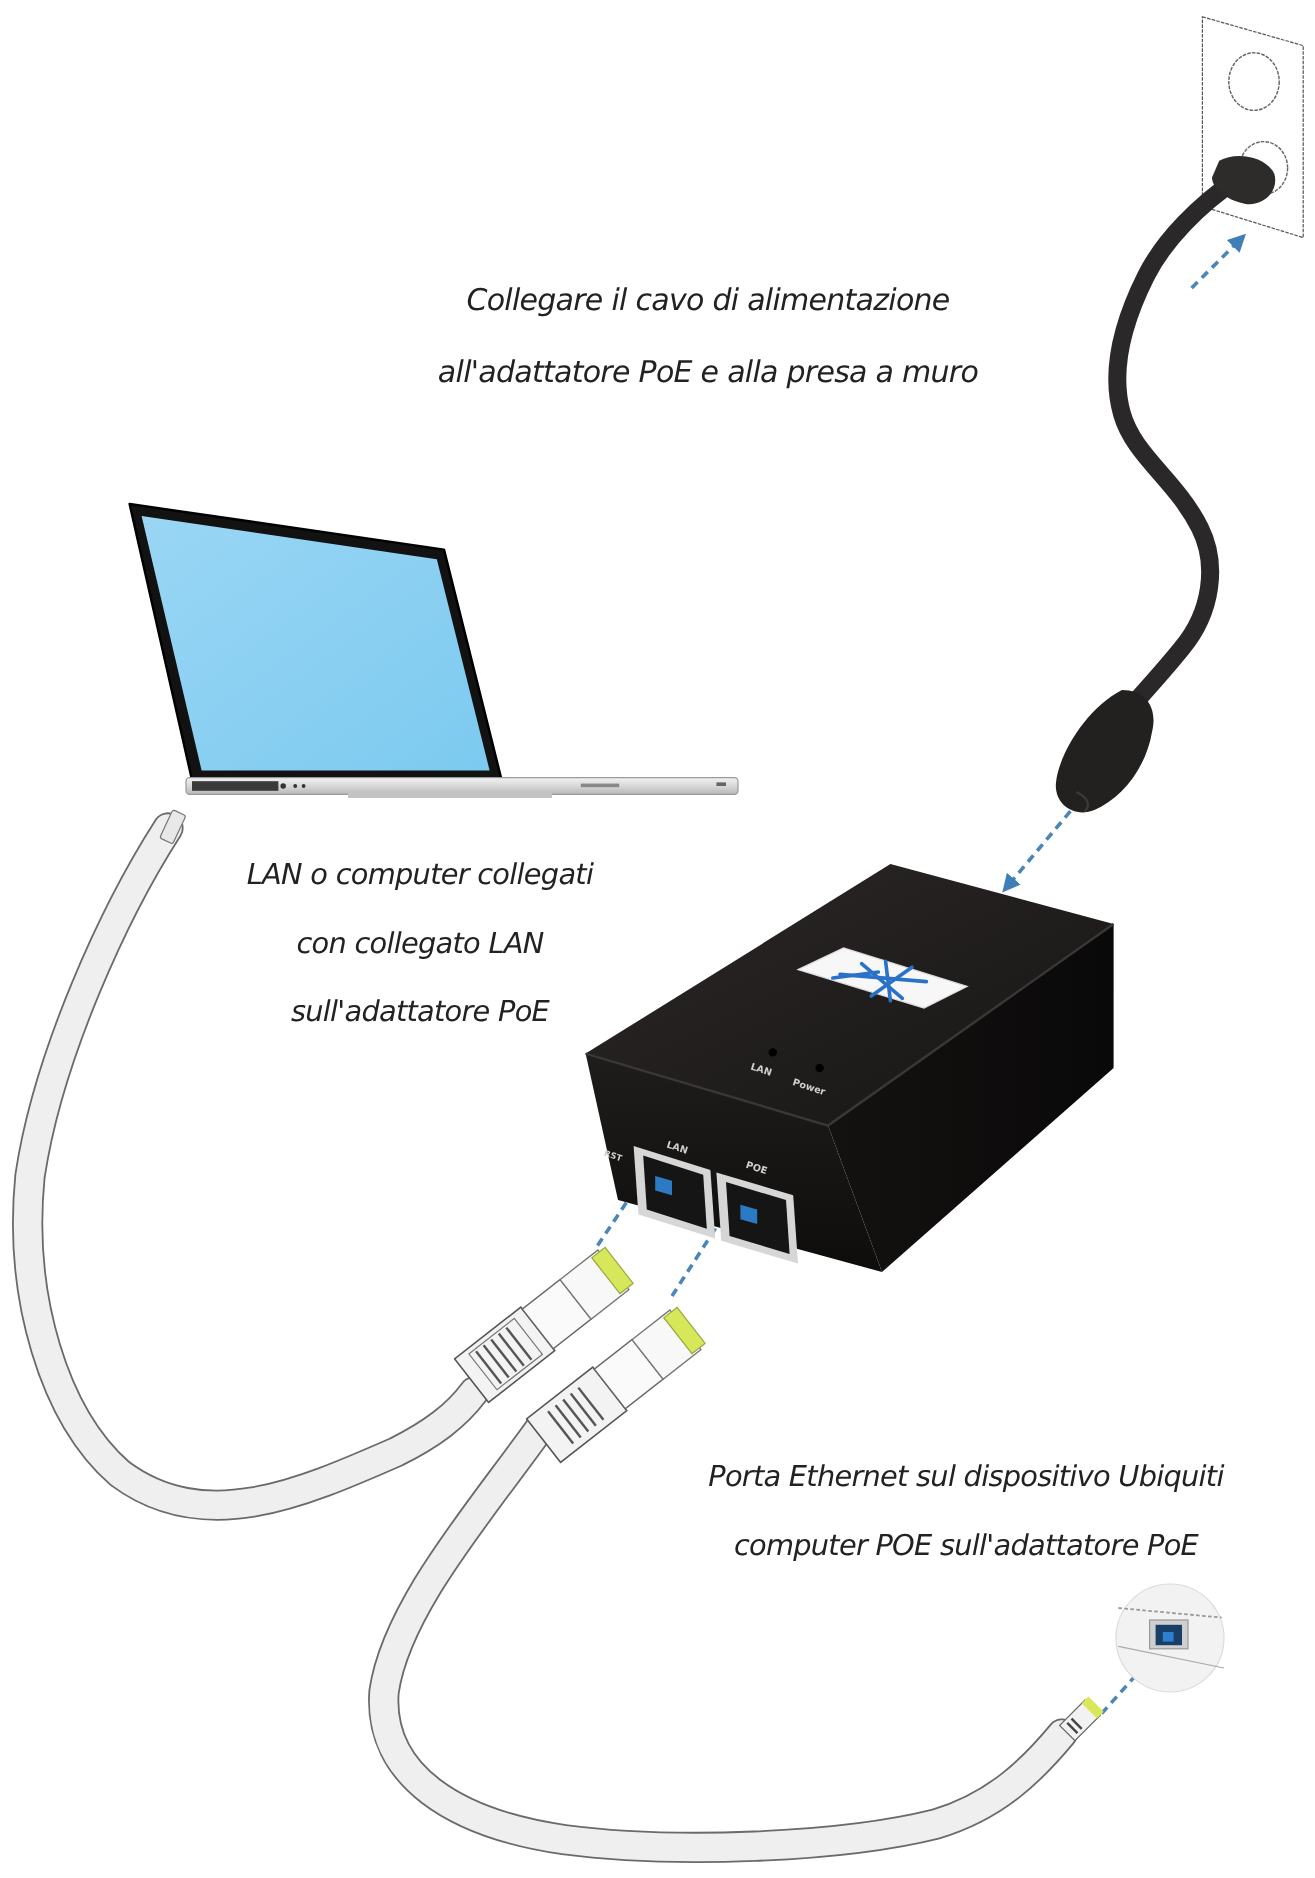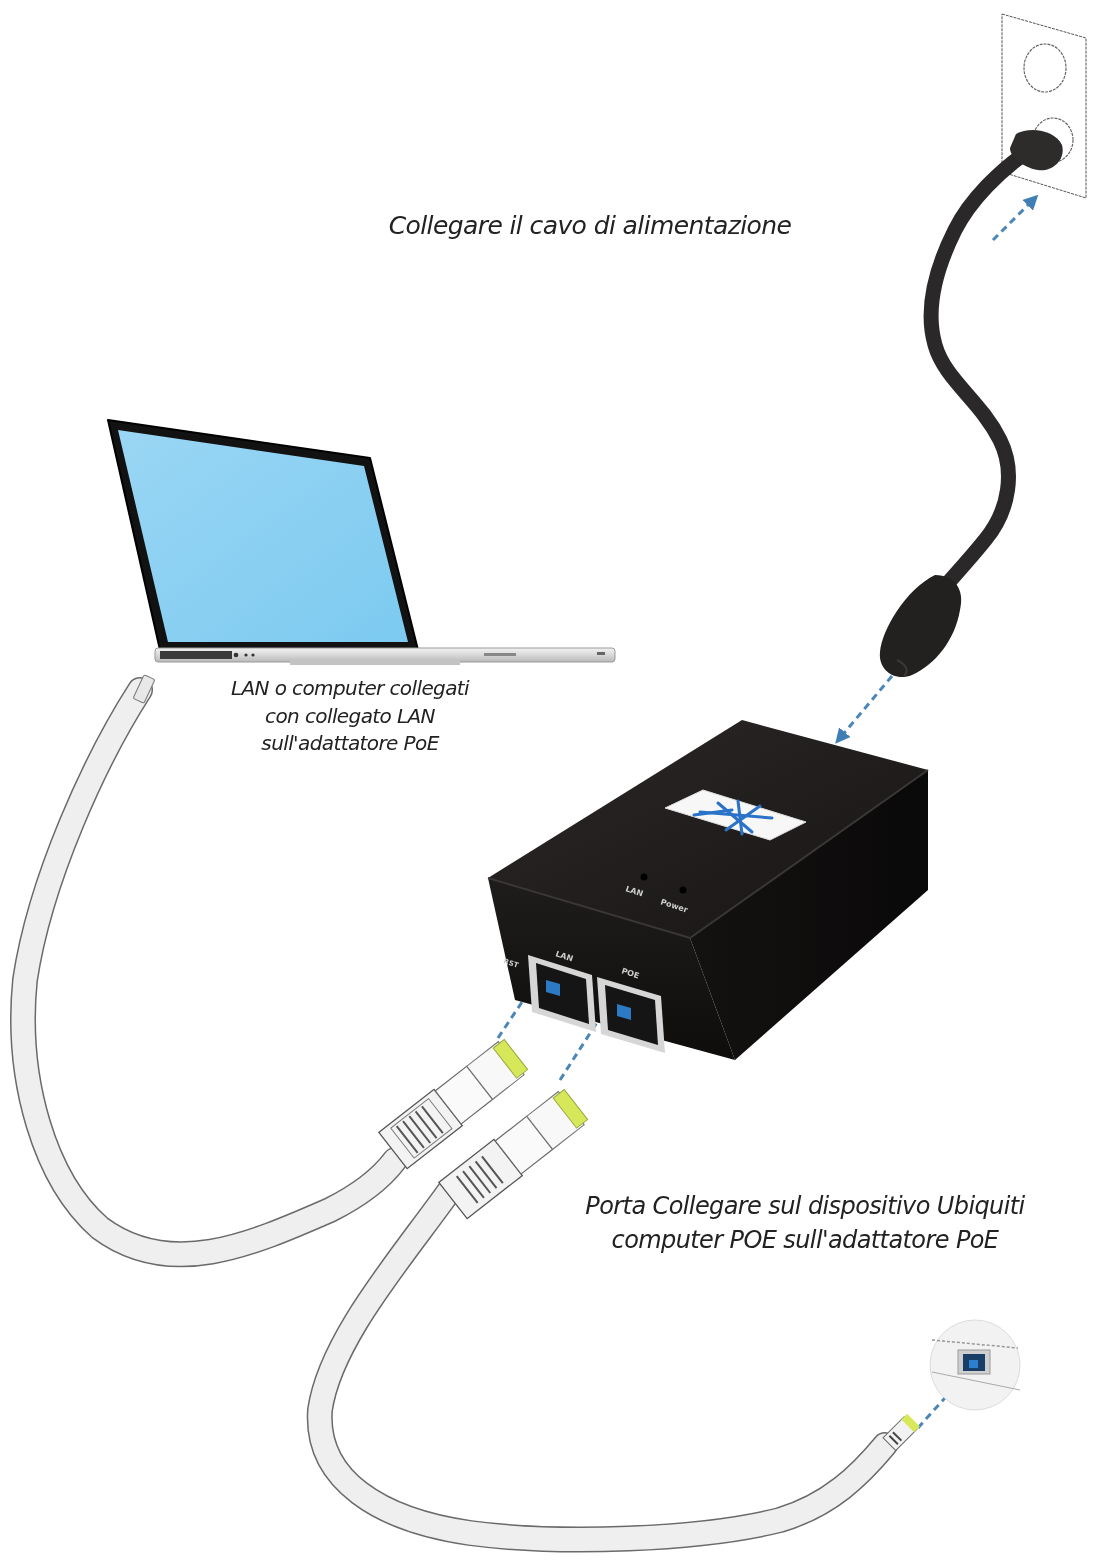--- a/index.html
+++ b/index.html
@@ -2,23 +2,23 @@
 <html><head>
 <meta charset="utf-8">
 <style>
   html, body { margin:0; padding:0; background:#ffffff; }
   body { width:1096px; height:1565px; position:relative; overflow:hidden;
          font-family:"DejaVu Sans", "Liberation Sans", sans-serif; }
   #art { position:absolute; left:0; top:0; width:1096px; height:1565px; }
   .caption { position:absolute; font-style:italic; color:#222222;
              font-family:"DejaVu Sans", sans-serif; text-align:center;
              line-height:1.45; letter-spacing:-0.6px; }
-  .caption div { white-space:nowrap; }
+  .caption div { white-space:nowrap;margin-top:24px; }
   #cap-power { left:320px; top:208px; width:540px; font-size:25px; }
-  #cap-lan   { left:160px; top:675px; width:380px; font-size:20px; line-height:1.38; }
+  #cap-lan   { left:160px; top:689px; width:380px; font-size:24px; line-height:1.38; }
   #cap-poe   { left:540px; top:1190px; width:530px; font-size:24px; line-height:1.4; }
   .lbl { font-family:"DejaVu Sans", sans-serif; font-weight:bold; fill:#cfcfcf; }
 </style>
 </head>
 <body>
 
 <svg id="art" viewBox="0 0 1096 1565" xmlns="http://www.w3.org/2000/svg">
   <defs>
     <marker id="ah" viewBox="0 0 10 10" refX="5" refY="5" markerWidth="5" markerHeight="5" orient="auto-start-reverse">
       <path d="M0,0 L10,5 L0,10 z" fill="#3f7fb5"></path>
@@ -171,24 +171,25 @@
     <line x1="932" y1="1340" x2="1018" y2="1348" stroke="#999" stroke-width="1.5" stroke-dasharray="3,2"></line>
     <line x1="932" y1="1372" x2="1020" y2="1390" stroke="#aaa" stroke-width="1"></line>
     <rect x="958" y="1350" width="32" height="24" fill="#cfcfcf" stroke="#999" stroke-width="1"></rect>
     <rect x="963" y="1354" width="22" height="17" fill="#1a3f66"></rect>
     <rect x="969" y="1360" width="9" height="8" fill="#2d7fd0"></rect>
   </g>
 </svg>
 
 <div id="cap-power" class="caption">
   <div>Collegare il cavo di alimentazione</div>
+  <div>all'adattatore PoE e alla presa a muro</div>
 </div>
 
 <div id="cap-lan" class="caption">
   <div>LAN o computer collegati</div>
   <div>con collegato LAN</div>
   <div>sull'adattatore PoE</div>
 </div>
 
 <div id="cap-poe" class="caption">
-  <div>Porta Collegare sul dispositivo Ubiquiti</div>
+  <div>Porta Ethernet sul dispositivo Ubiquiti</div>
   <div>computer POE sull'adattatore PoE</div>
 </div>
 
 </body></html>

